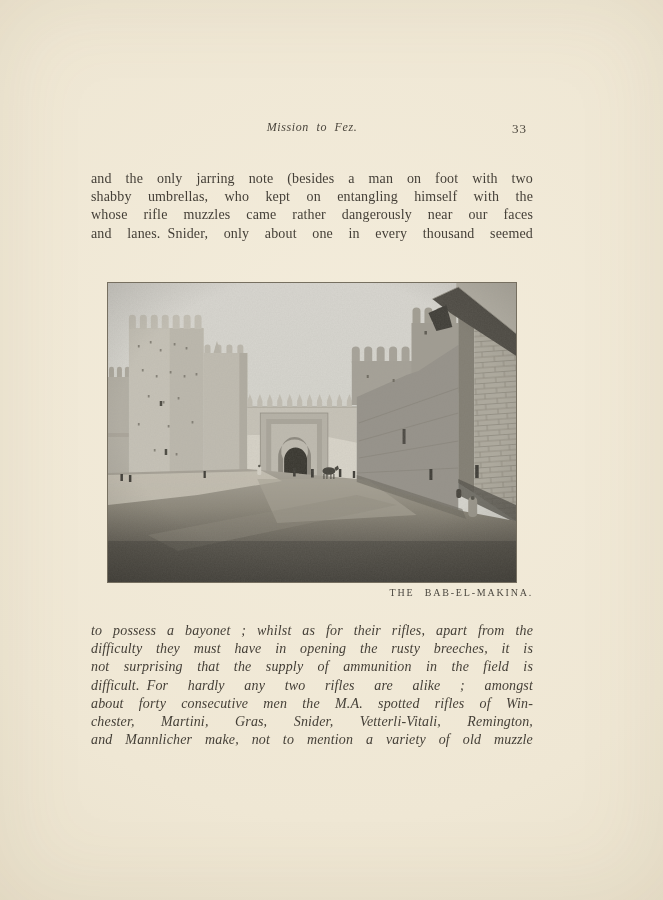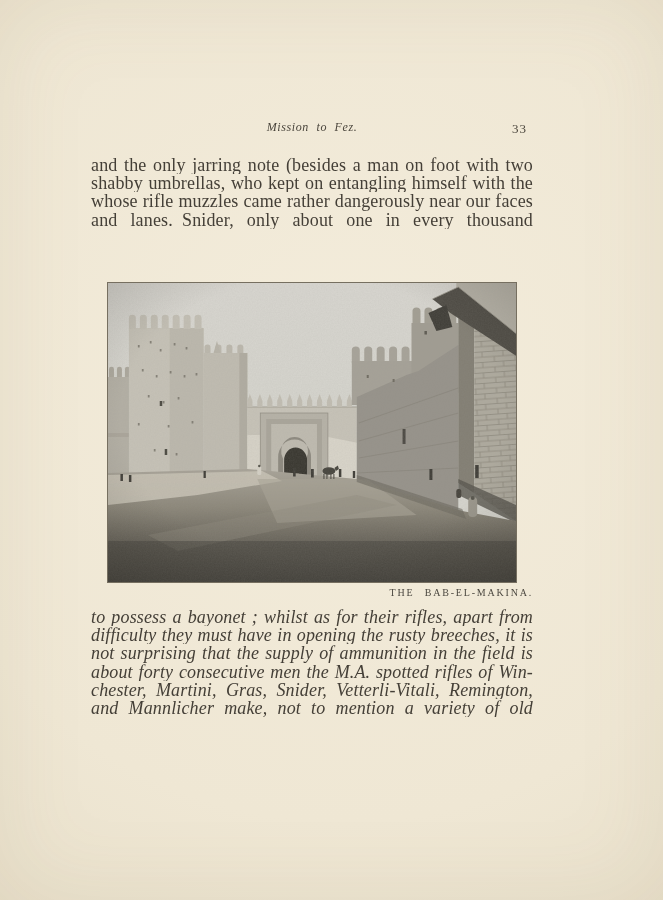--- a/index.html
+++ b/index.html
@@ -15,22 +15,23 @@
   }
   .header-row{position:absolute;left:91px;top:120px;width:442px;height:22px;}
   .running-title{
     position:absolute;left:0;width:100%;text-align:center;
     font-style:italic;font-size:12px;letter-spacing:0.6px;word-spacing:4px;
     color:#4a4镀53c;color:#4a453c;
   }
   .page-number{position:absolute;right:6px;top:1px;font-size:13px;letter-spacing:1px;color:#4a453c;}
   .para{
     position:absolute;left:91px;width:442px;
-    font-size:18px;line-height:18.2px;color:#443f37;
+    font-size:14px;line-height:18.2px;color:#443f37;
     letter-spacing:0.15px;
+    margin-top:14px;
   }
   .para .line{text-align:justify;text-align-last:justify;height:18.2px;overflow:hidden;}
   .para-1{top:156px;}
   .para-2{top:608px;font-style:italic;}
   .figure{
     position:absolute;left:107px;top:282px;width:408px;height:299px;
     border:1px solid #766f60;background:#d6d5ce;
   }
   .figure svg{display:block;width:100%;height:100%;}
   .caption{
@@ -203,18 +204,19 @@
       <rect x="0" y="0" width="410" height="299" fill="url(#vig)"></rect>
     </svg>
   </div>
 
   <div class="caption">THE BAB-EL-MAKINA.</div>
 
   <div class="para para-2">
     <div class="line">to possess a bayonet ; whilst as for their rifles, apart from the</div>
     <div class="line">difficulty they must have in opening the rusty breeches, it is</div>
     <div class="line">not surprising that the supply of ammunition in the field is</div>
+    <div class="line">difficult. For hardly any two rifles are alike ; amongst</div>
     <div class="line">about forty consecutive men the M.A. spotted rifles of Win-</div>
     <div class="line">chester, Martini, Gras, Snider, Vetterli-Vitali, Remington,</div>
     <div class="line">and Mannlicher make, not to mention a variety of old muzzle</div>
   </div>
 
 </div>
 
 </body></html>

